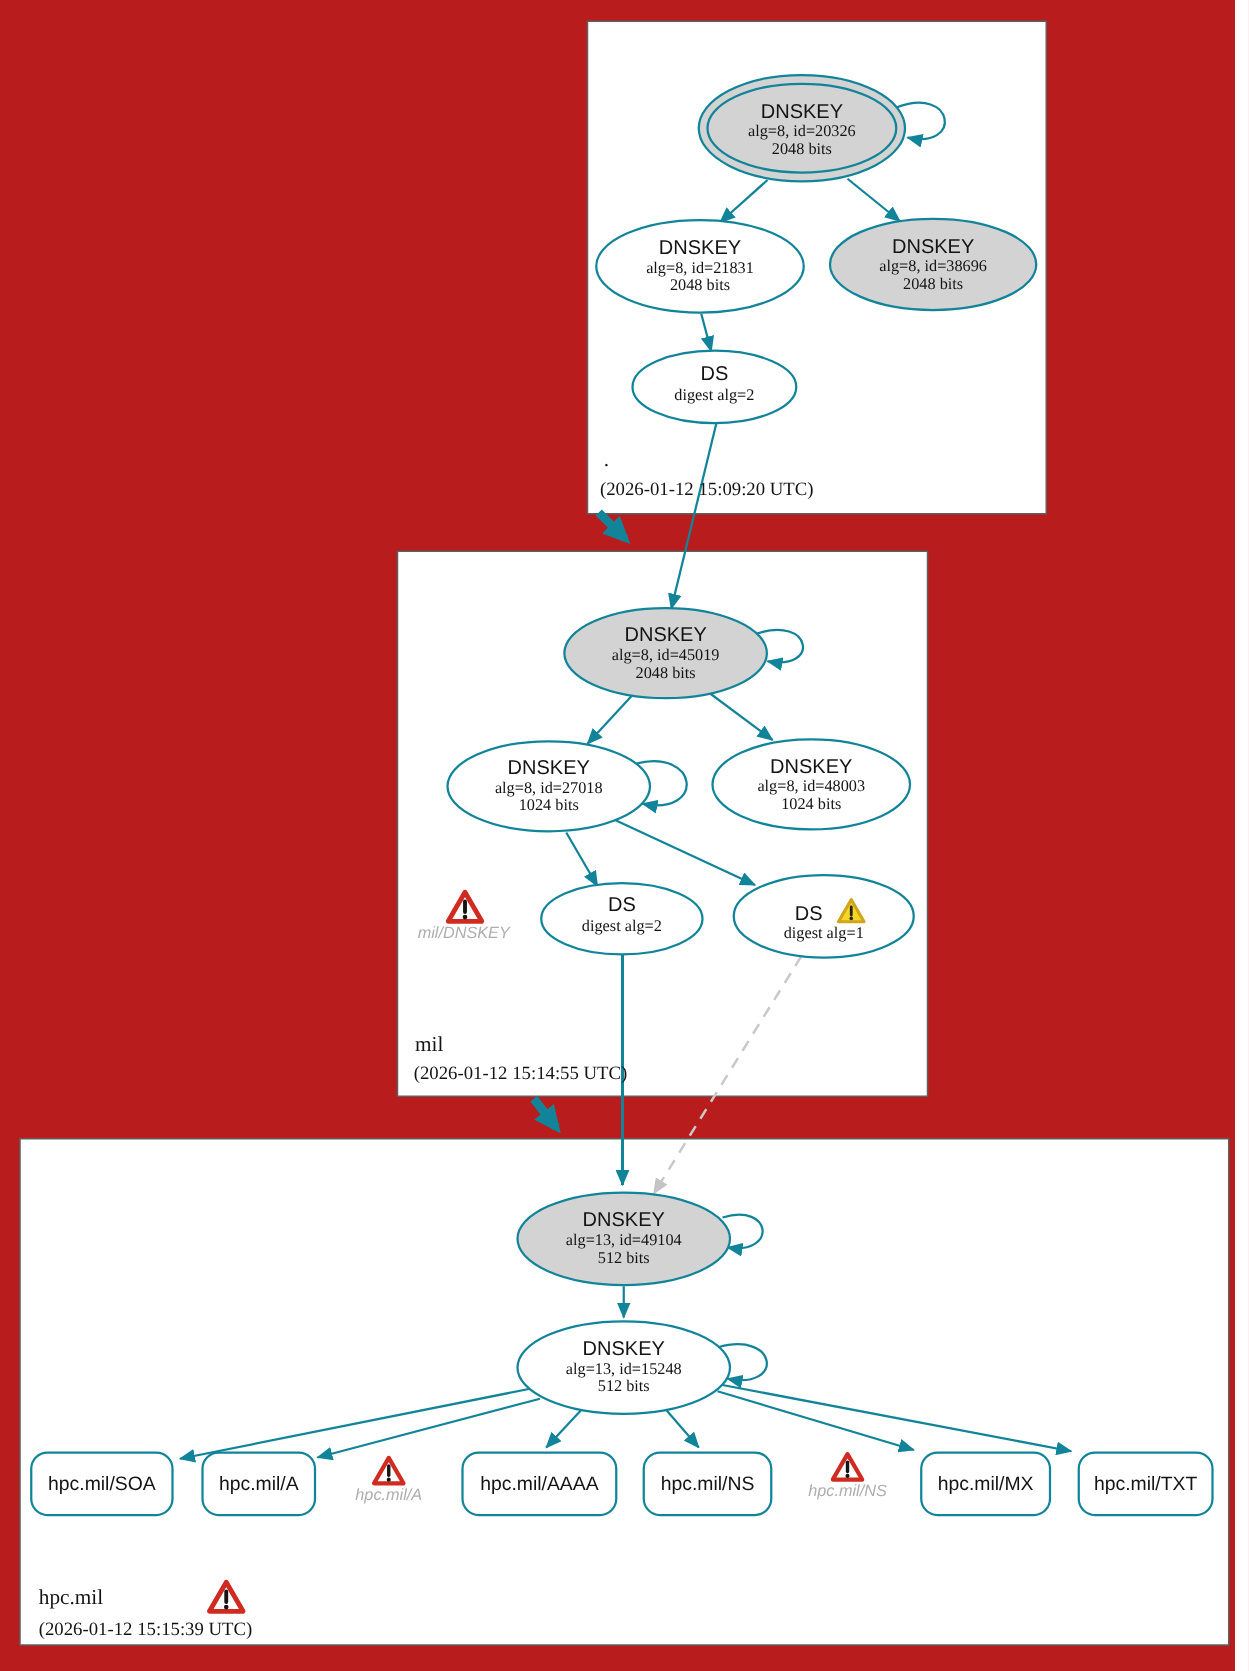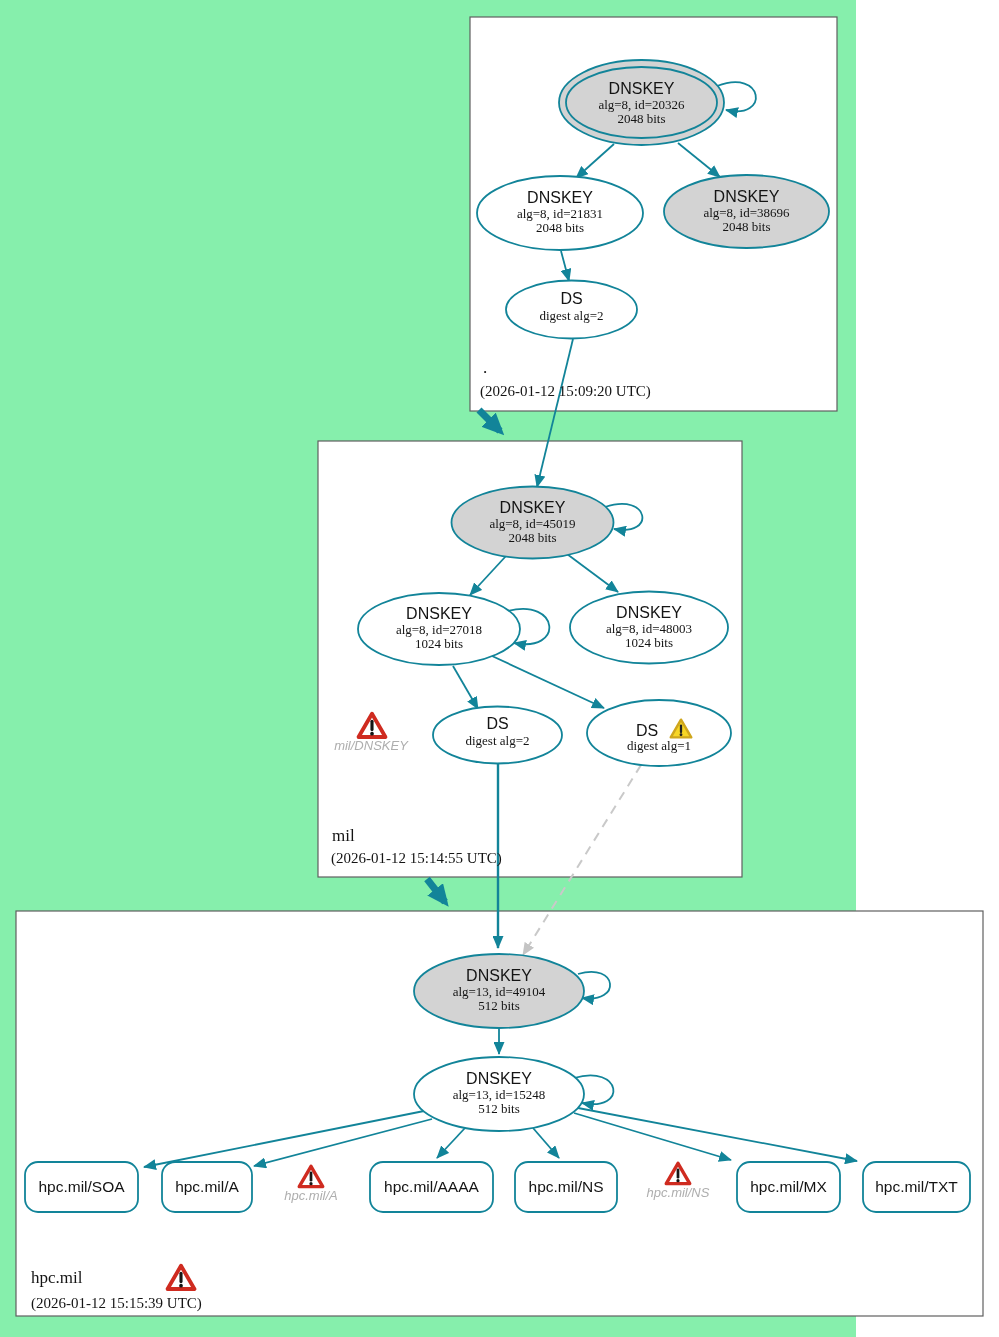--- a/index.html
+++ b/index.html
@@ -1,17 +1,17 @@
 <!DOCTYPE html>
 <html><head>
 <meta charset="utf-8">
 <title>graph</title>
 <style>
   html,body{margin:0;padding:0;background:#ffffff;}
-  .stage{position:relative;width:856px;height:1337px;background:#86efac;}
+  .stage{position:relative;width:988px;height:1337px;background:#b91c1c;}
   svg{display:block;}
   .zonebox{fill:#ffffff;stroke:#5f5f5f;stroke-width:1.2;}
   .edge{stroke:#128499;stroke-width:1.8;fill:none;}
   .edge.mid{stroke-width:2.4;}
   .edge.thick{stroke-width:7;}
   .edge.dashed{stroke:#c9c9c9;stroke-width:2;stroke-dasharray:9 7;}
   .node{fill:#ffffff;stroke:#128499;stroke-width:1.8;}
   .node.gray{fill:#d3d3d3;}
   .rrset{fill:#ffffff;stroke:#128499;stroke-width:1.8;}
   text{font-family:"Liberation Sans",sans-serif;fill:#141414;}

